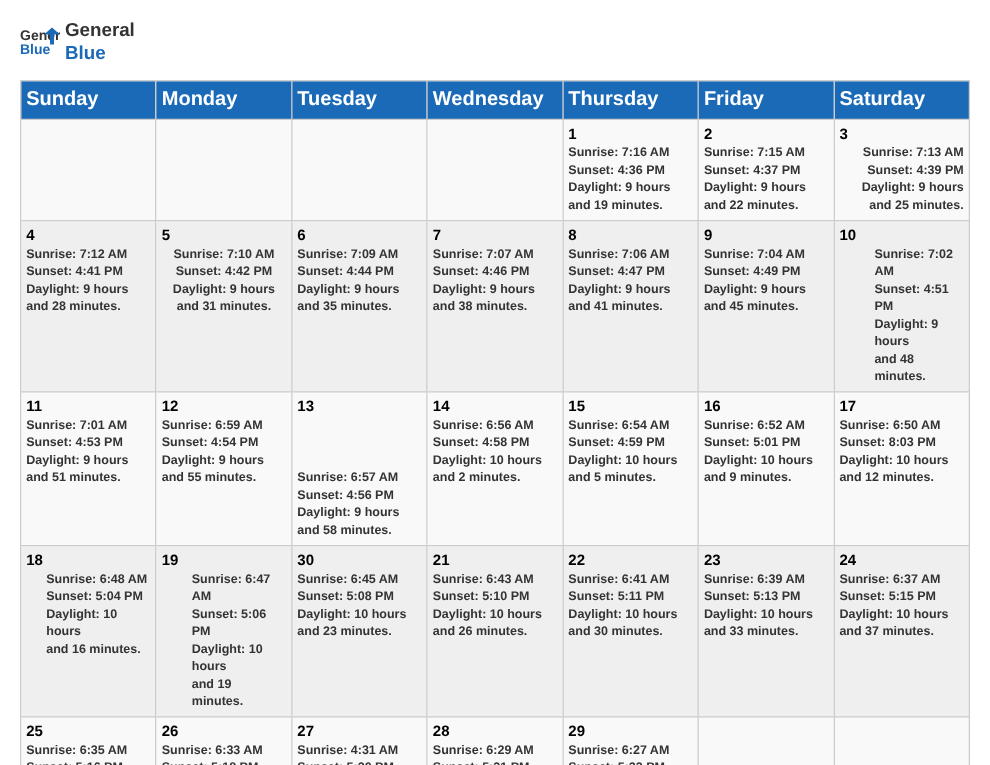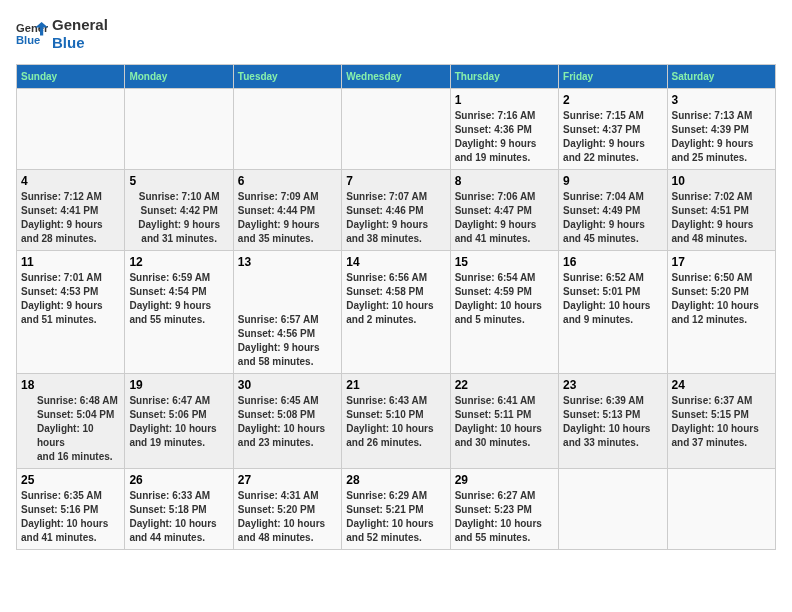--- a/index.html
+++ b/index.html
@@ -37,24 +37,24 @@
       font-size: 14px;
       color: #555;
     }
     table {
       width: 100%;
       border-collapse: collapse;
       font-size: 11px;
     }
     thead tr th {
       background-color: #1a6ab8;
-      color: #86efac;
+      color: #ffffff;
       padding: 6px 4px;
       text-align: left;
-      font-size: 10px;
+      font-size: 16px;
       font-weight: bold;
       border: 1px solid #ccc;
     }
     tbody tr td {
       border: 1px solid #ccc;
       padding: 4px 4px;
       vertical-align: top;
       width: calc(100% / 7);
       min-height: 70px;
       height: 80px;
@@ -133,21 +133,21 @@
         </td>
         <td>
           <div class="day-number">2</div>
           <div class="day-info" style="white-space: pre-line;">Sunrise: 7:15 AM
 Sunset: 4:37 PM
 Daylight: 9 hours
 and 22 minutes.</div>
         </td>
         <td>
           <div class="day-number">3</div>
-          <div class="day-info" style="white-space: pre-line;">Sunrise: 7:13 AM
+          <div class="day-info" style="white-space: pre-line; text-align: right;">Sunrise: 7:13 AM
 Sunset: 4:39 PM
 Daylight: 9 hours
 and 25 minutes.</div>
         </td>
       </tr>
       <tr>
         <td>
           <div class="day-number">4</div>
           <div class="day-info" style="white-space: pre-line;">Sunrise: 7:12 AM
 Sunset: 4:41 PM
@@ -184,21 +184,21 @@
         </td>
         <td>
           <div class="day-number">9</div>
           <div class="day-info" style="white-space: pre-line;">Sunrise: 7:04 AM
 Sunset: 4:49 PM
 Daylight: 9 hours
 and 45 minutes.</div>
         </td>
         <td>
           <div class="day-number">10</div>
-          <div class="day-info" style="white-space: pre-line;">Sunrise: 7:02 AM
+          <div class="day-info" style="white-space: pre-line; margin-left: 28px;">Sunrise: 7:02 AM
 Sunset: 4:51 PM
 Daylight: 9 hours
 and 48 minutes.</div>
         </td>
       </tr>
       <tr>
         <td>
           <div class="day-number">11</div>
           <div class="day-info" style="white-space: pre-line;">Sunrise: 7:01 AM
 Sunset: 4:53 PM
@@ -236,36 +236,36 @@
         <td>
           <div class="day-number">16</div>
           <div class="day-info" style="white-space: pre-line;">Sunrise: 6:52 AM
 Sunset: 5:01 PM
 Daylight: 10 hours
 and 9 minutes.</div>
         </td>
         <td>
           <div class="day-number">17</div>
           <div class="day-info" style="white-space: pre-line;">Sunrise: 6:50 AM
-Sunset: 5:20 PM
+Sunset: 8:03 PM
 Daylight: 10 hours
 and 12 minutes.</div>
         </td>
       </tr>
       <tr>
         <td>
           <div class="day-number">18</div>
           <div class="day-info" style="white-space: pre-line; margin-left: 16px;">Sunrise: 6:48 AM
 Sunset: 5:04 PM
 Daylight: 10 hours
 and 16 minutes.</div>
         </td>
         <td>
           <div class="day-number">19</div>
-          <div class="day-info" style="white-space: pre-line;">Sunrise: 6:47 AM
+          <div class="day-info" style="white-space: pre-line; margin-left: 24px;">Sunrise: 6:47 AM
 Sunset: 5:06 PM
 Daylight: 10 hours
 and 19 minutes.</div>
         </td>
         <td>
           <div class="day-number">30</div>
           <div class="day-info" style="white-space: pre-line;">Sunrise: 6:45 AM
 Sunset: 5:08 PM
 Daylight: 10 hours
 and 23 minutes.</div>

